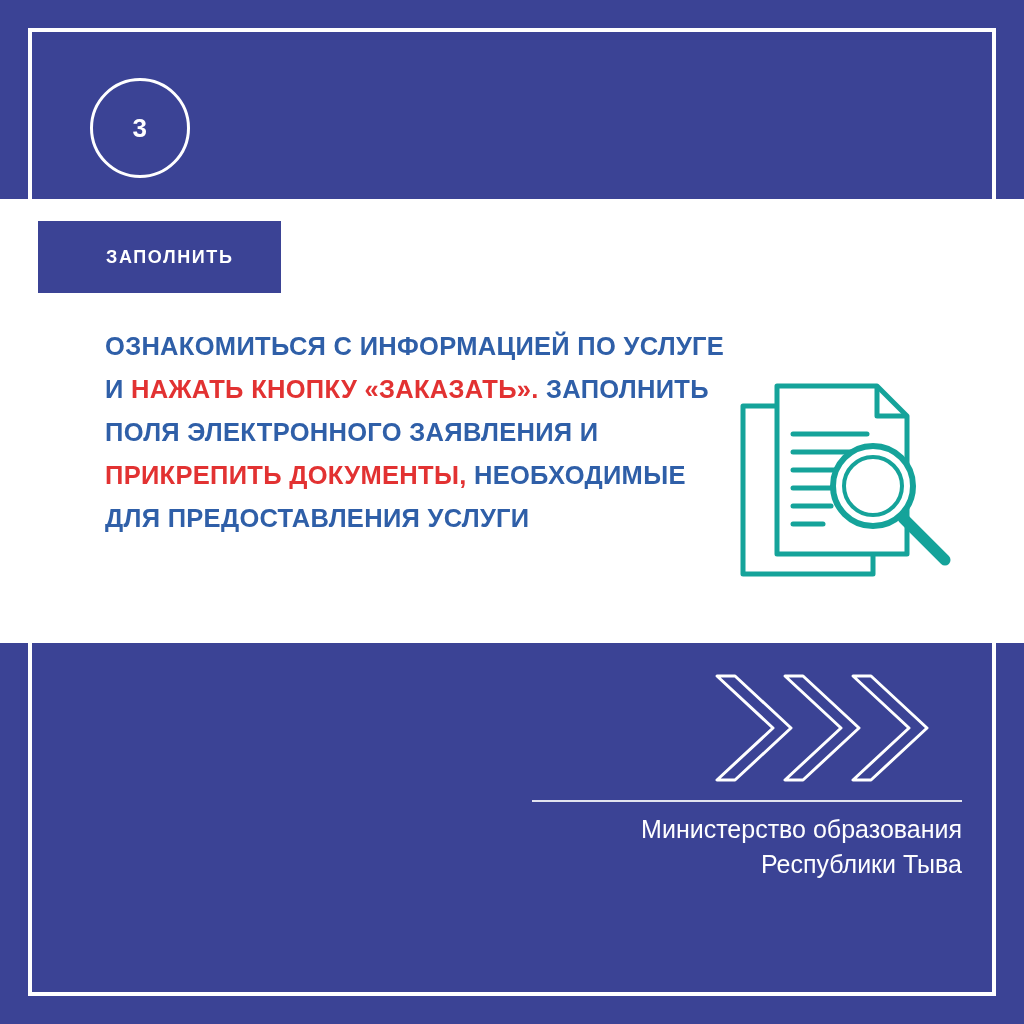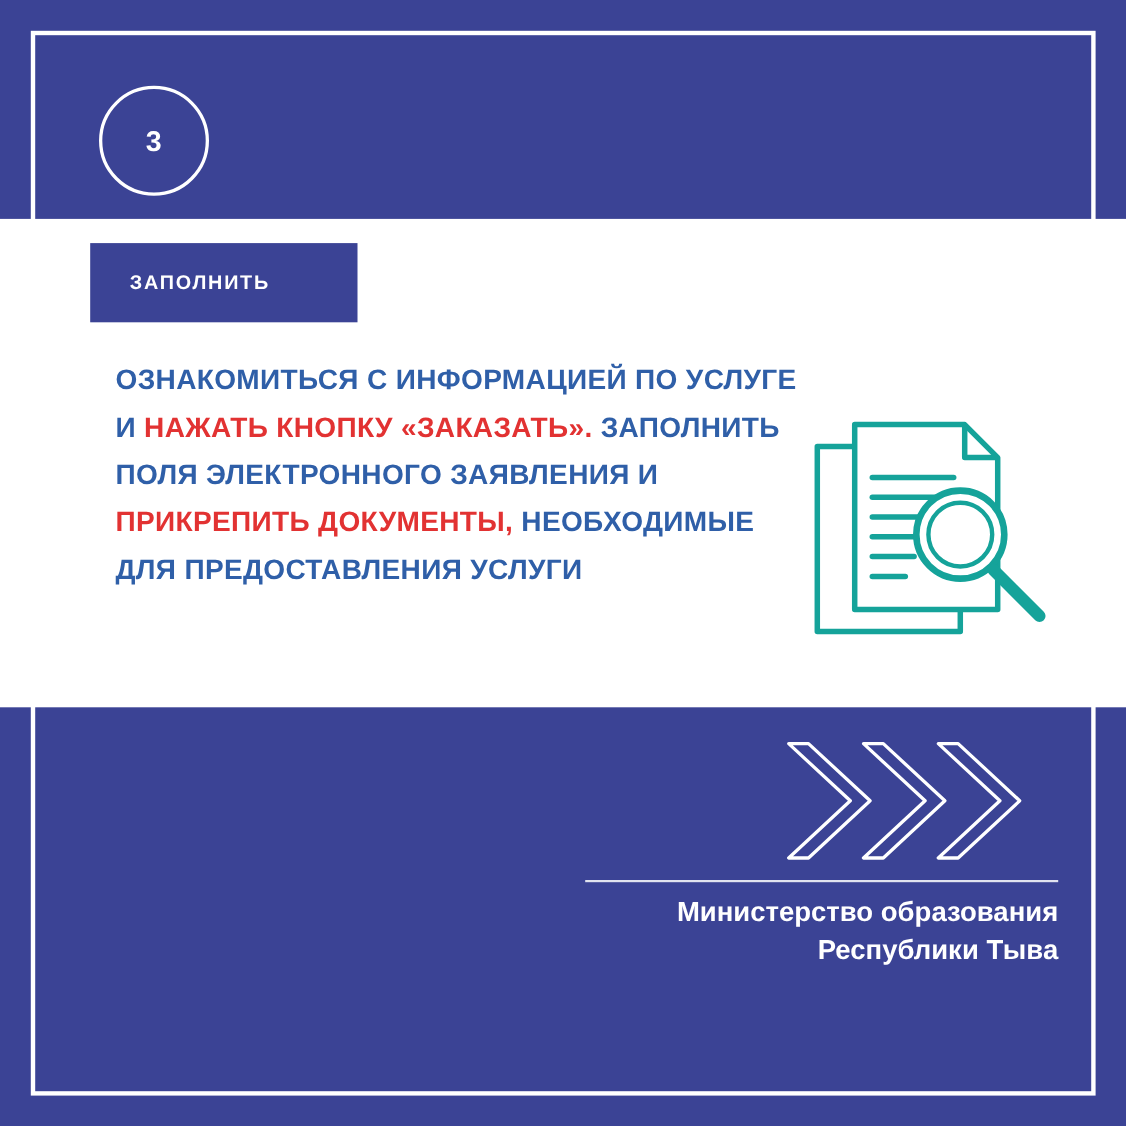--- a/index.html
+++ b/index.html
@@ -68,23 +68,22 @@
     top: 221px;
     width: 243px;
     height: 72px;
     background: #3b4395;
     color: #ffffff;
     font-size: 18px;
     font-weight: bold;
     letter-spacing: 1.6px;
     display: flex;
     align-items: center;
-    padding-left: 36px;
+    padding-left: 68px;
     box-sizing: border-box;
-    margin-left: 44px;
   }
 
   
   .headline {
     position: absolute;
     left: 88px;
     top: 325px;
     width: 630px;
     font-size: 25.5px;
     font-weight: bold;
@@ -124,21 +123,21 @@
     opacity: 0.85;
   }
   .footer-text {
     position: absolute;
     left: 462px;
     top: 812px;
     width: 500px;
     text-align: right;
     color: #ffffff;
     font-size: 25px;
-    font-weight: bold;
+    font-weight: normal;
     line-height: 35px;
   }
 </style>
 </head>
 <body>
 
 <div class="poster">
 
   <div class="white-band"></div>
   <div class="frame-outline"></div>

